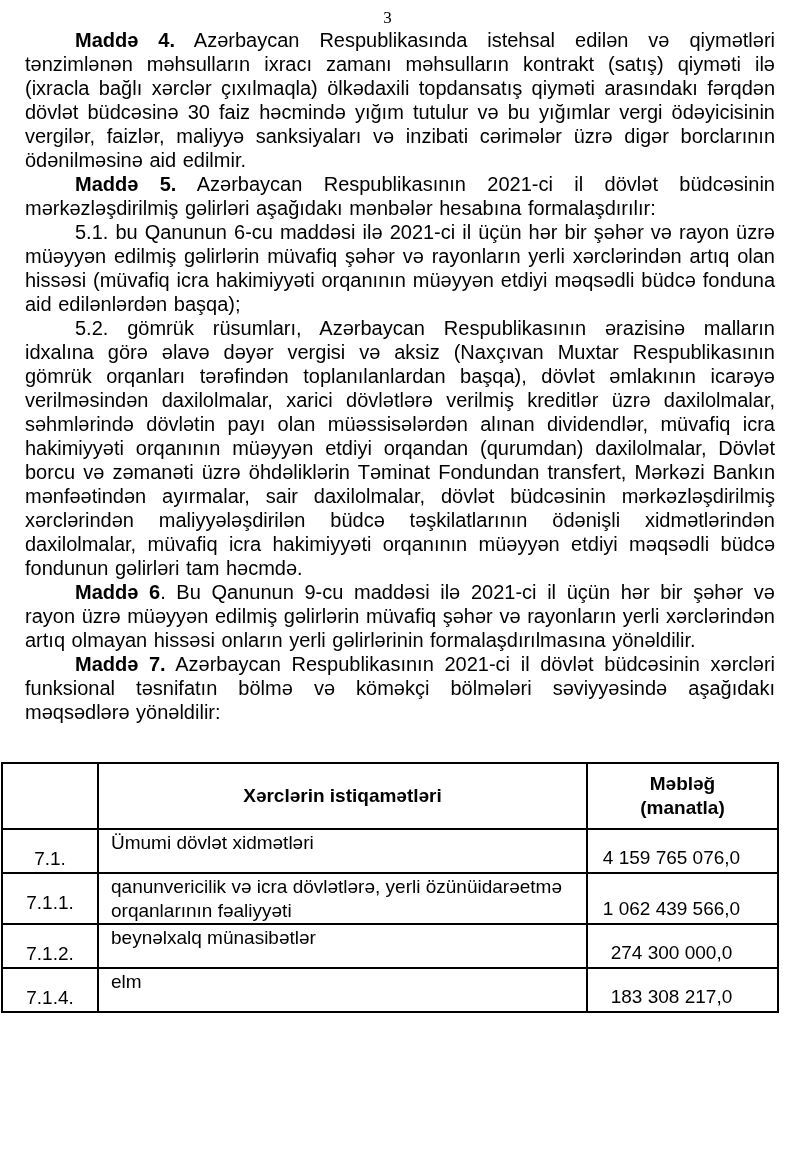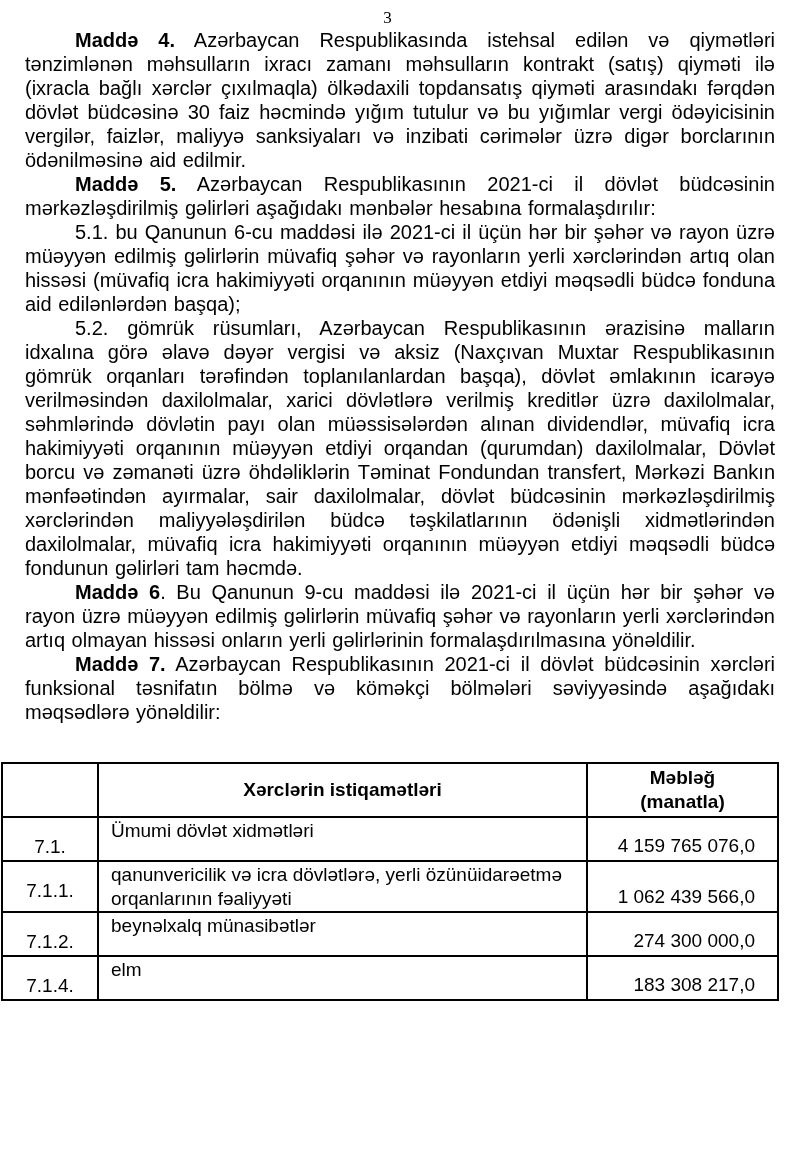--- a/index.html
+++ b/index.html
@@ -48,21 +48,21 @@
     width: 776px;
     margin: 38px 0 0 1px;
   }
   table.budget th,
   table.budget td {
     border: 2px solid #000;
     font-size: 19px;
     line-height: 24px;
     overflow: hidden;
   }
-  table.budget thead tr { height: 54px; }
+  table.budget thead tr { height: 66px; }
   table.budget th {
     font-weight: bold;
     text-align: center;
     vertical-align: middle;
   }
   th.amount-head { white-space: pre-line; }
   tbody tr.r0 { height: 26px; }
   tbody tr.r1 { height: 40px; }
   tbody tr.r2 { height: 25px; }
   tbody tr.r3 { height: 26px; }
@@ -71,21 +71,21 @@
     text-align: center;
     vertical-align: top;
     padding-top: 17px;
   }
   td.label {
     text-align: left;
     vertical-align: top;
     padding: 1px 6px 0 12px;
   }
   td.amount {
-    text-align: right;
+    text-align: center;
     vertical-align: bottom;
     padding: 0 22px 2px 0;
   }
 </style>
 </head>
 <body>
 
 <div class="page-number">3</div>
 
 <div class="content">

